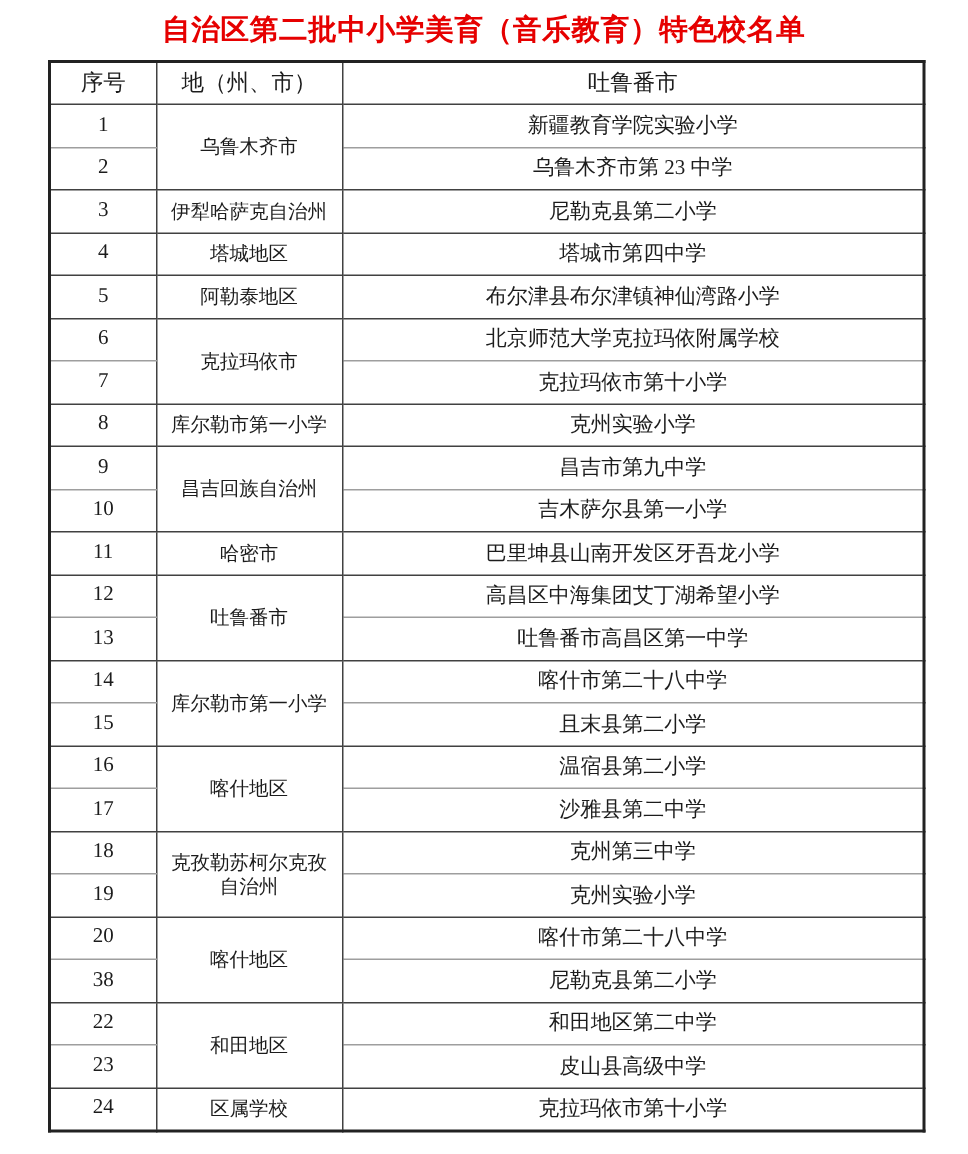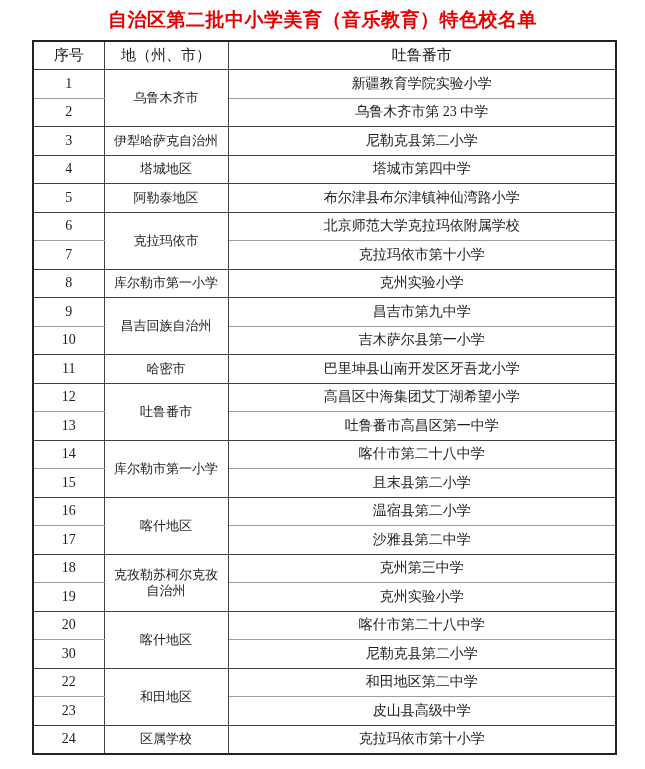--- a/index.html
+++ b/index.html
@@ -162,21 +162,21 @@
         <tr class="inner">
           <td class="col-no">19</td>
           <td class="col-school">克州实验小学</td>
         </tr>
         <tr class="before-inner">
           <td class="col-no">20</td>
           <td class="col-region" rowspan="2">喀什地区</td>
           <td class="col-school">喀什市第二十八中学</td>
         </tr>
         <tr class="inner">
-          <td class="col-no">30</td>
+          <td class="col-no">38</td>
           <td class="col-school">尼勒克县第二小学</td>
         </tr>
         <tr class="before-inner">
           <td class="col-no">22</td>
           <td class="col-region" rowspan="2">和田地区</td>
           <td class="col-school">和田地区第二中学</td>
         </tr>
         <tr class="inner">
           <td class="col-no">23</td>
           <td class="col-school">皮山县高级中学</td>

